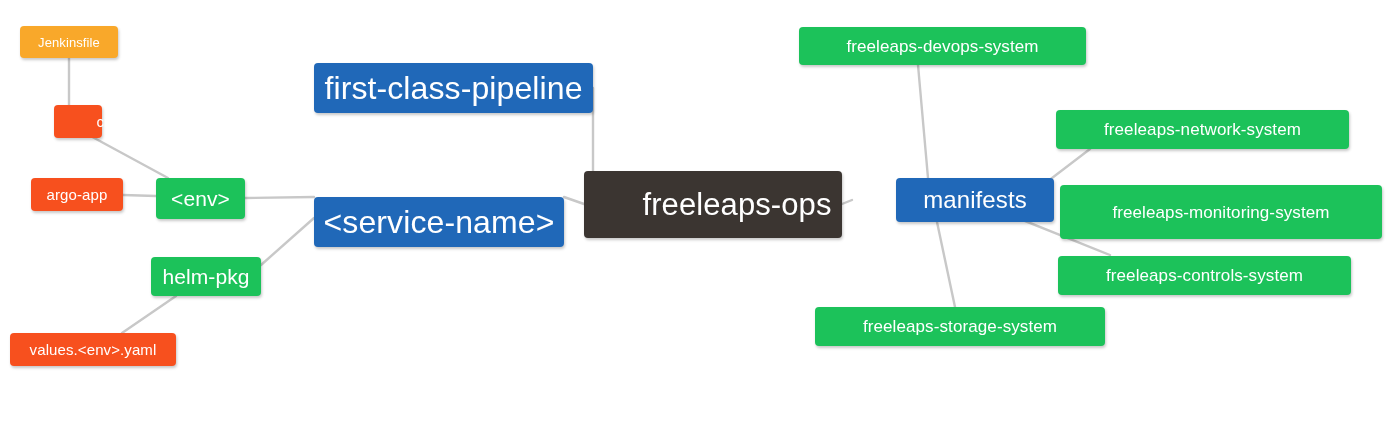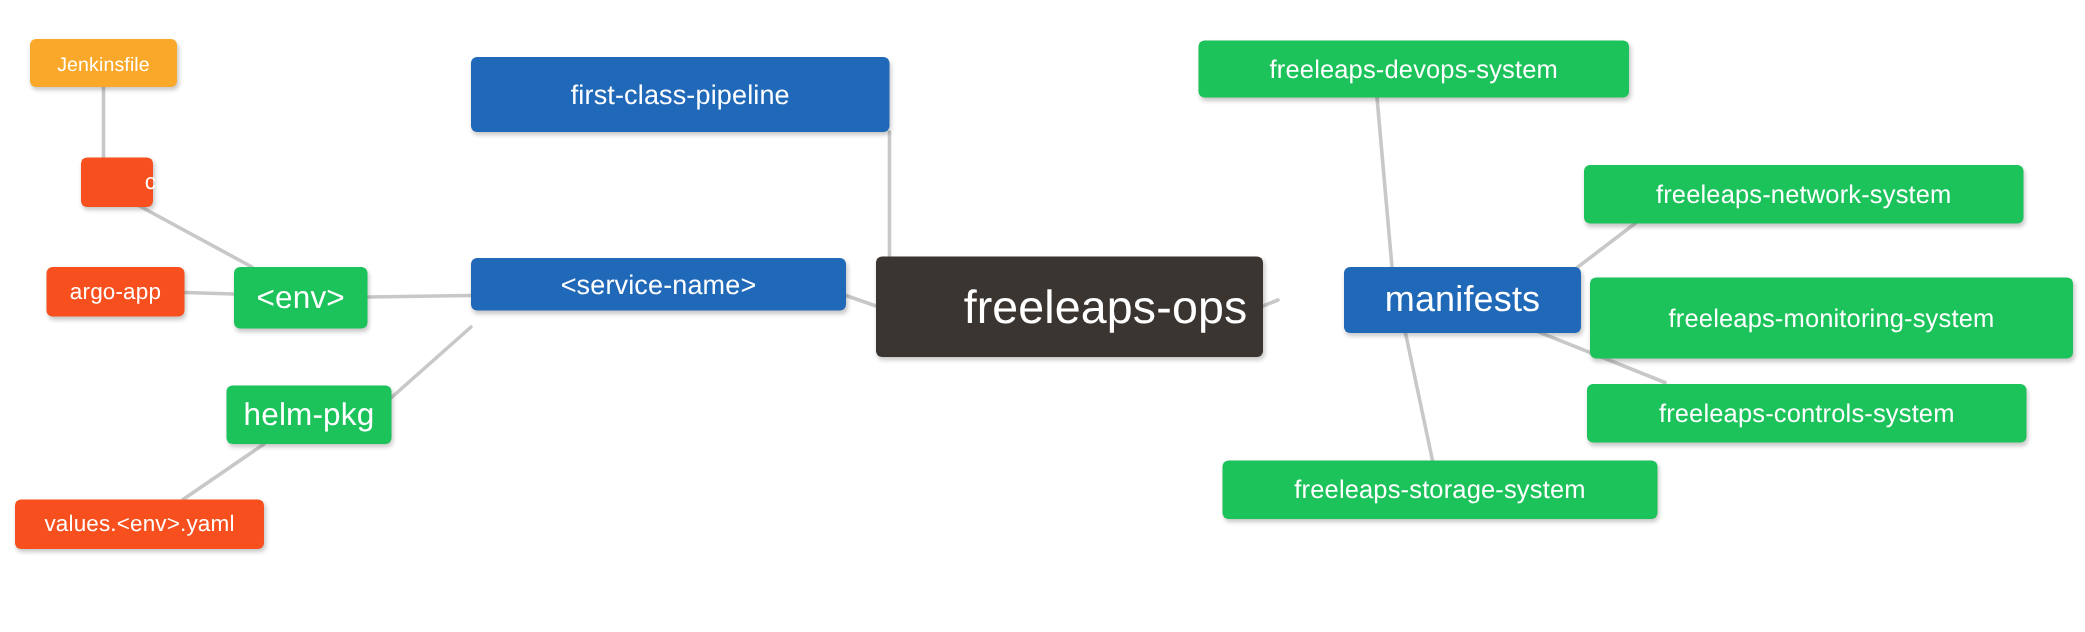--- a/index.html
+++ b/index.html
@@ -40,21 +40,21 @@
     line-height: 1;
     user-select: none;
   }
   .node.root     { background: #3b3531; }
   .node.blue     { background: #2068b8; }
   .node.green    { background: #1cc25a; }
   .node.orange   { background: #f9a82a; }
   .node.red      { background: #f7501e; }
 
   .size-root   { font-size: 31px; padding-left: 48px; }
-  .size-xl     { font-size: 18px; }
+  .size-xl     { font-size: 32px; margin-top: 25px; }
   .size-lg     { font-size: 24px; }
   .size-md     { font-size: 21px; }
   .size-sm     { font-size: 17px; }
   .size-xs     { font-size: 15px; }
   .size-tiny   { font-size: 13px; }
 </style>
 </head>
 <body>
 
 <div id="canvas">
@@ -69,21 +69,21 @@
       <line x1="69" y1="105" x2="69" y2="58" stroke="#c8c8c8" stroke-width="2.4" stroke-linecap="round"></line>
       <line x1="176" y1="296" x2="122" y2="333" stroke="#c8c8c8" stroke-width="2.4" stroke-linecap="round"></line>
       <line x1="928" y1="178" x2="918" y2="65" stroke="#c8c8c8" stroke-width="2.4" stroke-linecap="round"></line>
       <line x1="1010" y1="210" x2="1090" y2="149" stroke="#c8c8c8" stroke-width="2.4" stroke-linecap="round"></line>
       <line x1="1010" y1="203" x2="1051" y2="203" stroke="#c8c8c8" stroke-width="2.4" stroke-linecap="round"></line>
       <line x1="1010" y1="215" x2="1110" y2="255" stroke="#c8c8c8" stroke-width="2.4" stroke-linecap="round"></line>
       <line x1="937" y1="222" x2="955" y2="307" stroke="#c8c8c8" stroke-width="2.4" stroke-linecap="round"></line>
     </svg>
   <div id="node-layer">
       <div class="node root size-root" style="left: 584px; top: 171px; width: 258px; height: 67px;">freeleaps-ops</div>
-      <div class="node blue size-xl" style="left: 314px; top: 172px; width: 250px; height: 35px;">&lt;service-name&gt;</div>
+      <div class="node blue size-xl" style="left: 314px; top: 172px; width: 250px; height: 50px;">&lt;service-name&gt;</div>
       <div class="node blue size-xl" style="left: 314px; top: 38px; width: 279px; height: 50px;">first-class-pipeline</div>
       <div class="node blue size-lg" style="left: 852px; top: 178px; width: 158px; height: 44px; margin-left: 44px;">manifests</div>
       <div class="node green size-md" style="left: 156px; top: 178px; width: 89px; height: 41px;">&lt;env&gt;</div>
       <div class="node green size-md" style="left: 151px; top: 257px; width: 110px; height: 39px;">helm-pkg</div>
       <div class="node orange size-tiny" style="left: 20px; top: 26px; width: 98px; height: 32px;">Jenkinsfile</div>
       <div class="node red size-xs" style="left: 54px; top: 105px; width: 31px; height: 33px; padding-left: 48px;">ci</div>
       <div class="node red size-xs" style="left: 31px; top: 178px; width: 92px; height: 33px;">argo-app</div>
       <div class="node red size-xs" style="left: 10px; top: 333px; width: 166px; height: 33px;">values.&lt;env&gt;.yaml</div>
       <div class="node green size-sm" style="left: 799px; top: 27px; width: 287px; height: 38px;">freeleaps-devops-system</div>
       <div class="node green size-sm" style="left: 1056px; top: 110px; width: 293px; height: 39px;">freeleaps-network-system</div>

